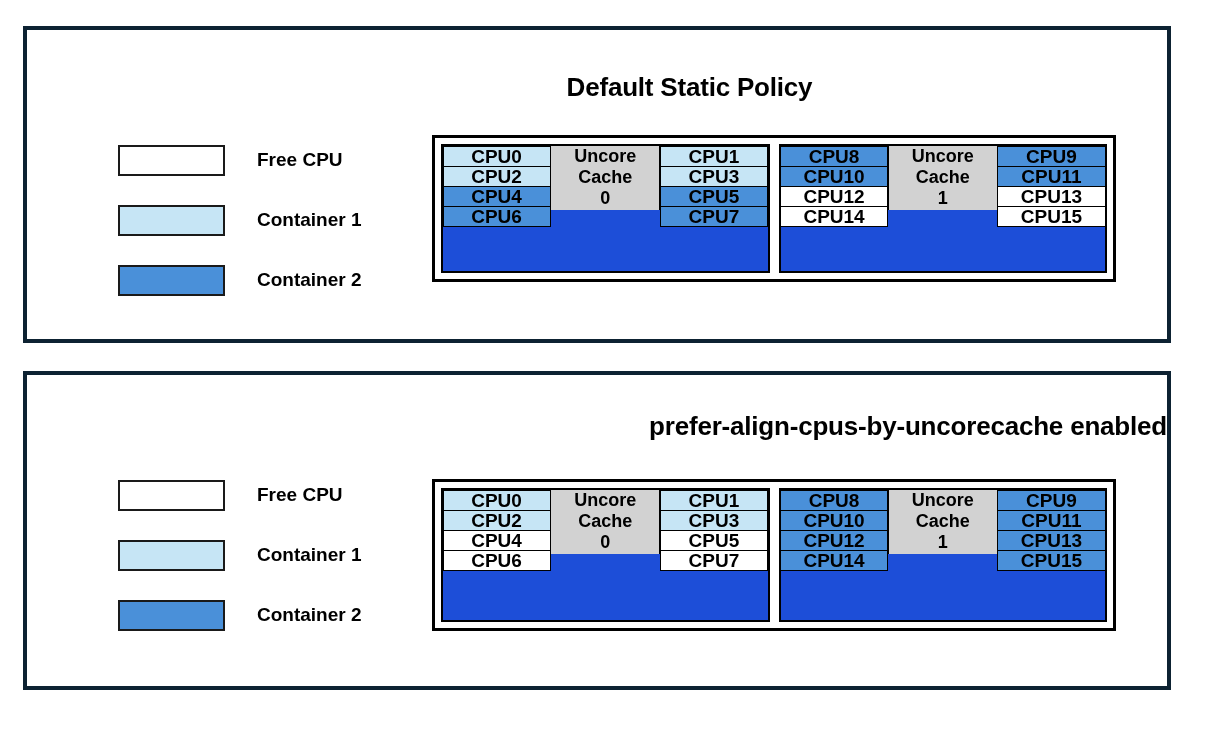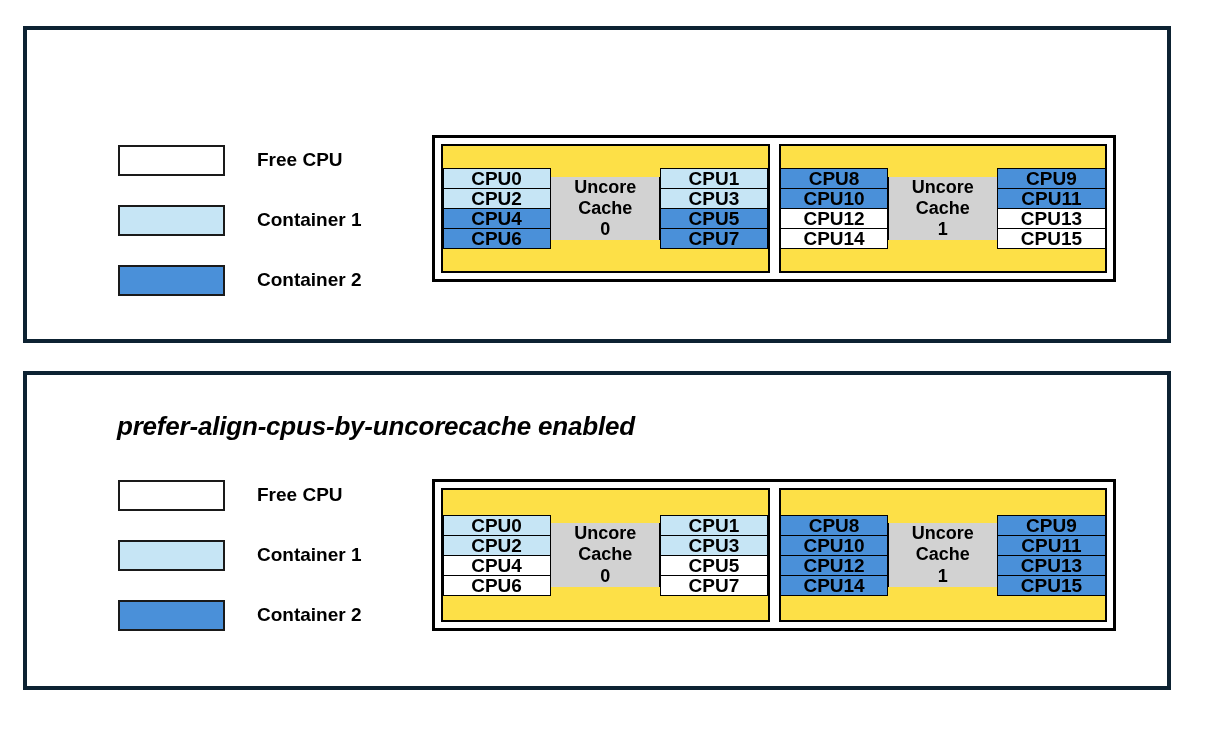--- a/index.html
+++ b/index.html
@@ -32,24 +32,23 @@
     letter-spacing: -0.2px;
   }
   #title-top {
     left: 0; right: 0; top: 42px;
     text-align: center;
     padding-left: 185px;
     font-size: 26px;
   }
   #title-bottom {
     left: 0; right: 0; top: 36px;
-    text-align: left;
+    text-align: right;
     padding-left: 90px;
     font-size: 26px;
-    font-style: italic;
   }
 
   
   .legend { position: absolute; left: 47px; }
   #legend-top    { top: 100px; }
   #legend-bottom { top: 90px; }
 
   .legend-row {
     display: flex;
     align-items: center;
@@ -79,23 +78,23 @@
     align-items: stretch;
     padding: 6px;
     gap: 9px;
   }
   #diagram-top    { left: 405px; top: 105px; width: 684px; height: 147px; }
   #diagram-bottom { left: 405px; top: 104px; width: 684px; height: 152px; }
 
   .socket {
     flex: 1 1 0;
     display: flex;
-    align-items: center;
+    align-items: flex-start;
     border: 2px solid #000000;
-    background: #fde047;
+    background: #1d4ed8;
   }
   .cpu-col {
     flex: 0 0 33.0%;
     display: flex;
     flex-direction: column;
   }
   .cpu-cell {
     flex: 1 1 0;
     display: flex;
     align-items: center;
@@ -123,20 +122,21 @@
     text-align: center;
   }
   .cache-col span { display: block; }
 </style>
 </head>
 <body>
 
 <div id="root">
 
   <div class="panel" id="panel-top">
+    <div class="panel-title" id="title-top">Default Static Policy</div>
 
     <div class="legend" id="legend-top">
       <div class="legend-row">
         <div class="legend-swatch" style="background: rgb(255, 255, 255);"></div>
         <div class="legend-label">Free CPU</div>
       </div>
       <div class="legend-row">
         <div class="legend-swatch" style="background: rgb(198, 229, 245);"></div>
         <div class="legend-label">Container 1</div>
       </div>

